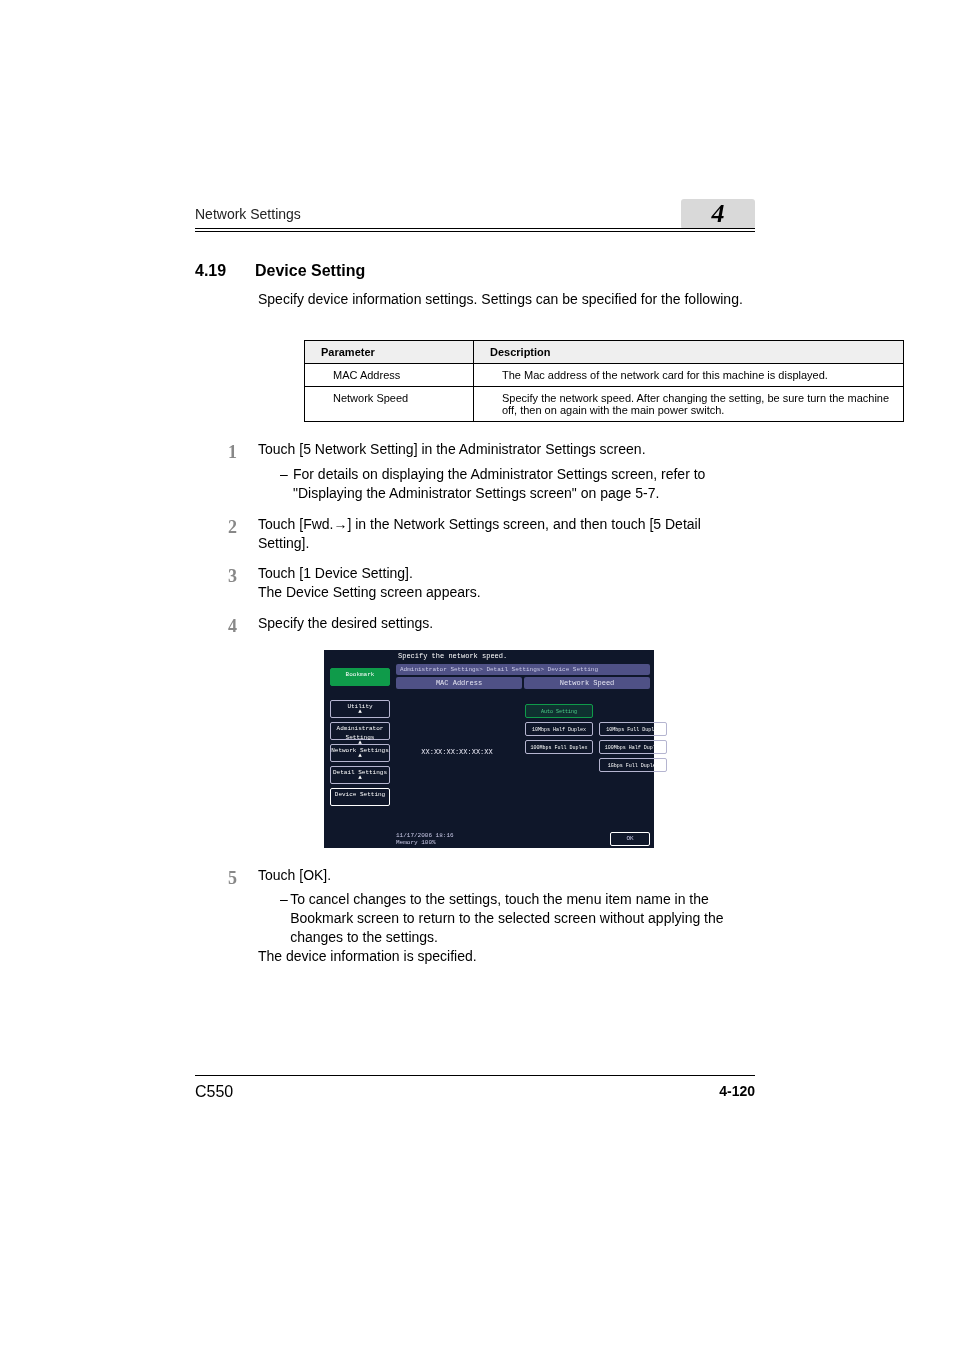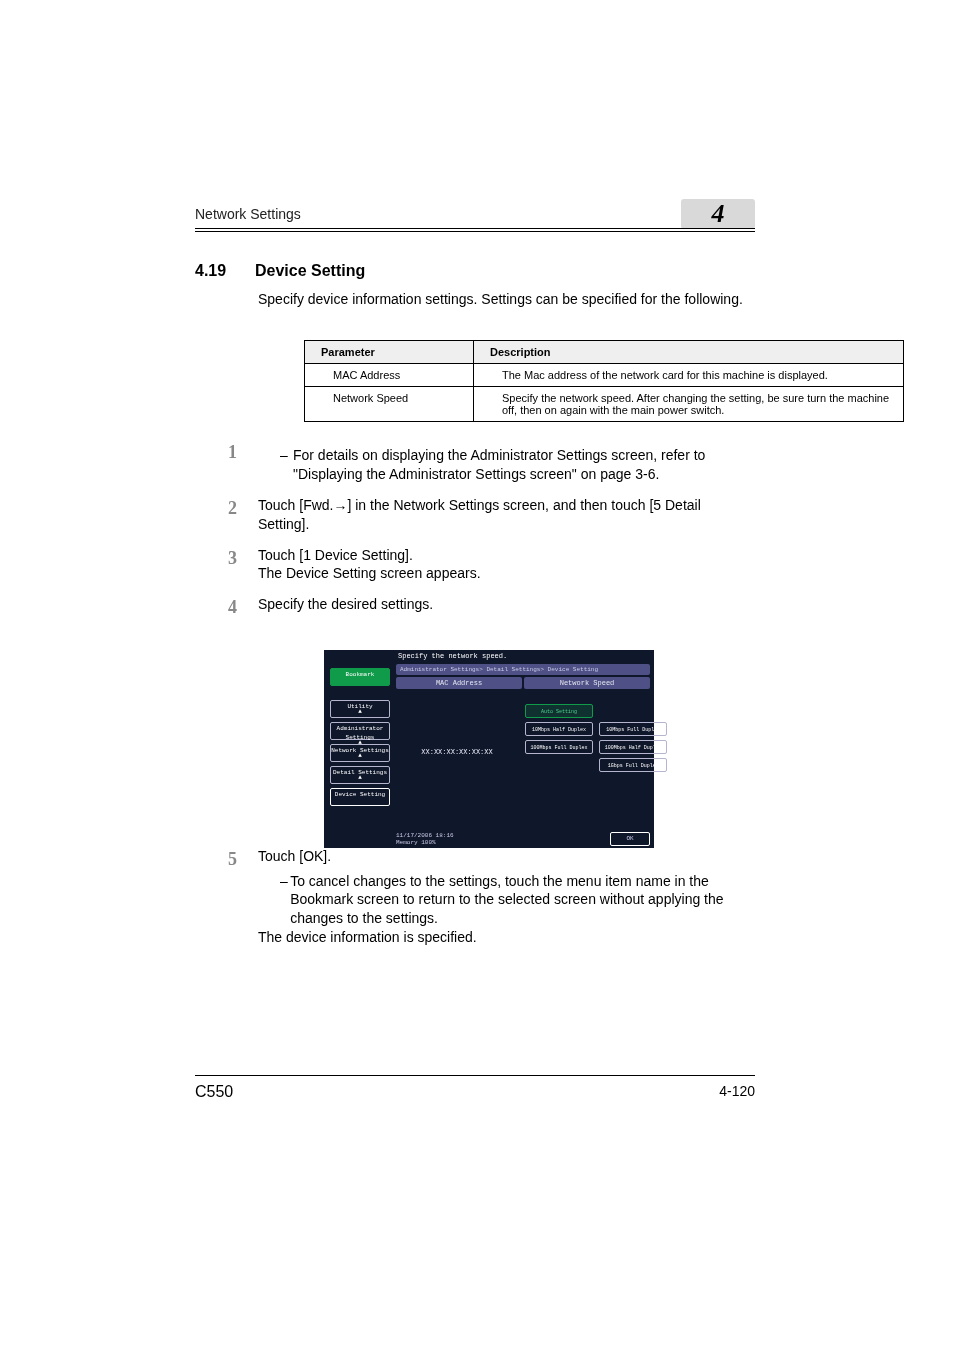--- a/index.html
+++ b/index.html
@@ -35,21 +35,21 @@
   .cols{display:flex;gap:2px;}
   .colh{flex:1;background:#4f5186;text-align:center;padding:2px 0;border-radius:2px;color:#e5e5f2;}
   .mac{position:absolute;left:72px;top:98px;width:122px;text-align:center;color:#e5e5f2;}
   .btns{position:absolute;left:200px;top:52px;width:146px;}
   .b{display:inline-block;width:68px;height:14px;margin:2px 1px;border:1px solid #b5b5d0;border-radius:2px;text-align:center;line-height:14px;color:#fff;font-size:5px;box-sizing:border-box;vertical-align:top;}
   .b.auto{border-color:#0f9b4a;background:rgba(15,155,74,.2);color:#4dd08a;}
   .footer{position:absolute;left:72px;bottom:2px;right:4px;display:flex;align-items:center;font-size:6px;color:#c9c9e6;}
   .footer .ok{margin-left:auto;width:38px;height:12px;border:1px solid #fff;border-radius:2px;text-align:center;line-height:12px;font-size:6px;}
   .bottom-rule{position:absolute;left:195px;top:1075px;width:560px;border-top:1px solid #000;}
   .foot-left{position:absolute;left:195px;top:1083px;font-size:16px;}
-  .foot-right{position:absolute;right:199px;top:1083px;font-size:14px;}
+  .foot-right{position:absolute;right:199px;top:1083px;font-size:14px;font-weight:bold;}
 </style>
 </head>
 <body>
 <div class="page">
 
 <div class="running-head">
   <span class="title">Network Settings</span>
   <div class="tab"><span>4</span></div>
 </div>
 <div class="header-rule"></div>
@@ -74,23 +74,24 @@
     <td class="pcol">Network Speed</td>
     <td>Specify the network speed. After changing the setting, be sure turn the machine off, then on again with the main power switch.</td>
   </tr>
 </tbody>
     </table>
 
 <div class="steps">
   <div class="step">
     <div class="n">1</div>
     <div class="body">
+      <div>Touch [5 Network Setting] in the Administrator Settings screen.</div>
       <div class="sub">
             <div class="dash">–</div>
-            <div>For details on displaying the Administrator Settings screen, refer to "Displaying the Administrator Settings screen" on page 3-6.</div>
+            <div>For details on displaying the Administrator Settings screen, refer to "Displaying the Administrator Settings screen" on page 5-7.</div>
           </div>
     </div>
   </div>
   <div class="step">
     <div class="n">2</div>
     <div class="body">
           <div>Touch [Fwd.→] in the Network Settings screen, and then touch [5 Detail Setting].</div>
         </div>
   </div>
   <div class="step">

